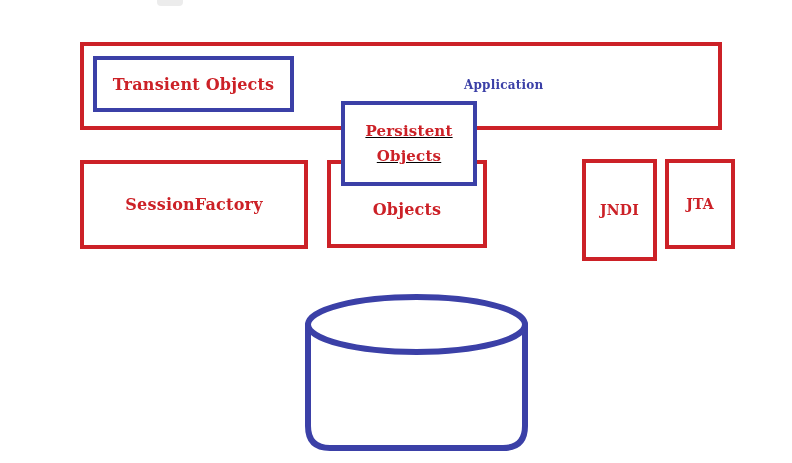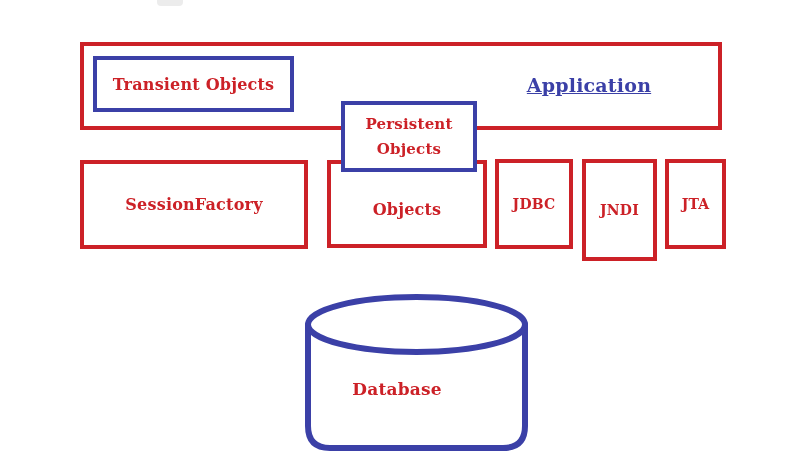--- a/index.html
+++ b/index.html
@@ -35,43 +35,43 @@
     letter-spacing: 0.2px;
   }
   .red-text  { color: var(--red); }
   .blue-text { color: var(--blue); }
 
   
   .app-box { left: 80px; top: 42px; width: 642px; height: 88px; }
   .app-label {
     position: absolute;
     left: 380px; top: 28px; width: 250px;
-    text-align: center;
-    font-size: 19px; line-height: 22px; text-decoration: underline;
+    text-align: left;
+    font-size: 12px; line-height: 22px;
   }
 
   
   .transient-box { left: 93px; top: 56px; width: 201px; height: 56px; z-index: 2; }
   .transient-box .lbl { font-size: 16px; }
 
   
-  .persistent-box { left: 341px; top: 101px; width: 136px; height: 71px; z-index: 5; }
+  .persistent-box { left: 341px; top: 101px; width: 136px; height: 85px; z-index: 5; text-decoration: underline; }
   .persistent-box .lbl {
     font-size: 15px; line-height: 25px;
     width: 96px; display: inline-block;
   }
 
   
   .sessionfactory-box { left: 80px;  top: 160px; width: 228px; height: 89px; }
   .sessionfactory-box .lbl { font-size: 16px; }
   .session-box        { left: 327px; top: 160px; width: 160px; height: 88px; }
   .session-box .lbl   { font-size: 16px; padding-top: 10px; }
   .jdbc-box { left: 495px; top: 159px; width: 78px; height: 90px; }
   .jndi-box { left: 582px; top: 159px; width: 75px; height: 102px; }
-  .jta-box  { left: 665px; top: 159px; width: 61px; height: 90px; }
+  .jta-box  { left: 665px; top: 159px; width: 70px; height: 90px; }
   .jdbc-box .lbl, .jndi-box .lbl, .jta-box .lbl { font-size: 14px; }
 
   
   .db-svg { position: absolute; left: 298px; top: 288px; width: 240px; height: 170px; }
   .db-label {
     position: absolute;
     left: 337px; top: 379px; width: 120px;
     text-align: center;
     font-size: 17px;
   }
@@ -104,29 +104,25 @@
   </div>
 
   <div class="box red-border session-box">
     <span class="lbl red-text">Objects</span>
   </div>
 
   <div class="box blue-border persistent-box">
     <span class="lbl red-text">Persistent Objects</span>
   </div>
 
-  <div class="box red-border jdbc-box">
-    <span class="lbl red-text">JDBC</span>
-  </div>
   <div class="box red-border jndi-box">
     <span class="lbl red-text">JNDI</span>
   </div>
   <div class="box red-border jta-box">
     <span class="lbl red-text">JTA</span>
   </div>
 
   <svg class="db-svg" viewBox="0 0 240 170" aria-hidden="true">
     <path d="M 10 36.5 L 10 138 Q 10 160 32 160 L 205 160 Q 227 160 227 138 L 227 36.5" fill="none" stroke="#3b40a7" stroke-width="6" stroke-linecap="round"></path>
     <ellipse cx="118.5" cy="36.5" rx="108.5" ry="27.5" fill="#ffffff" stroke="#3b40a7" stroke-width="6"></ellipse>
   </svg>
-  <span class="lbl red-text db-label">Database</span>
 
 </div>
 
 </body></html>

